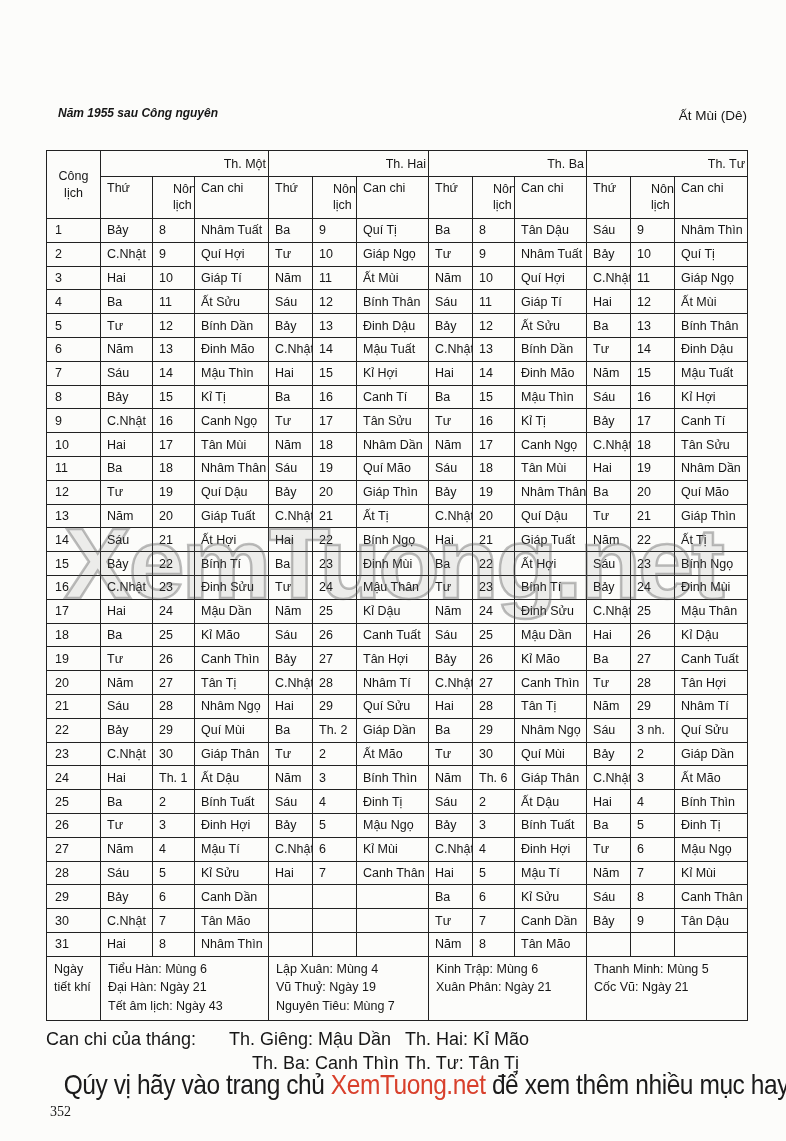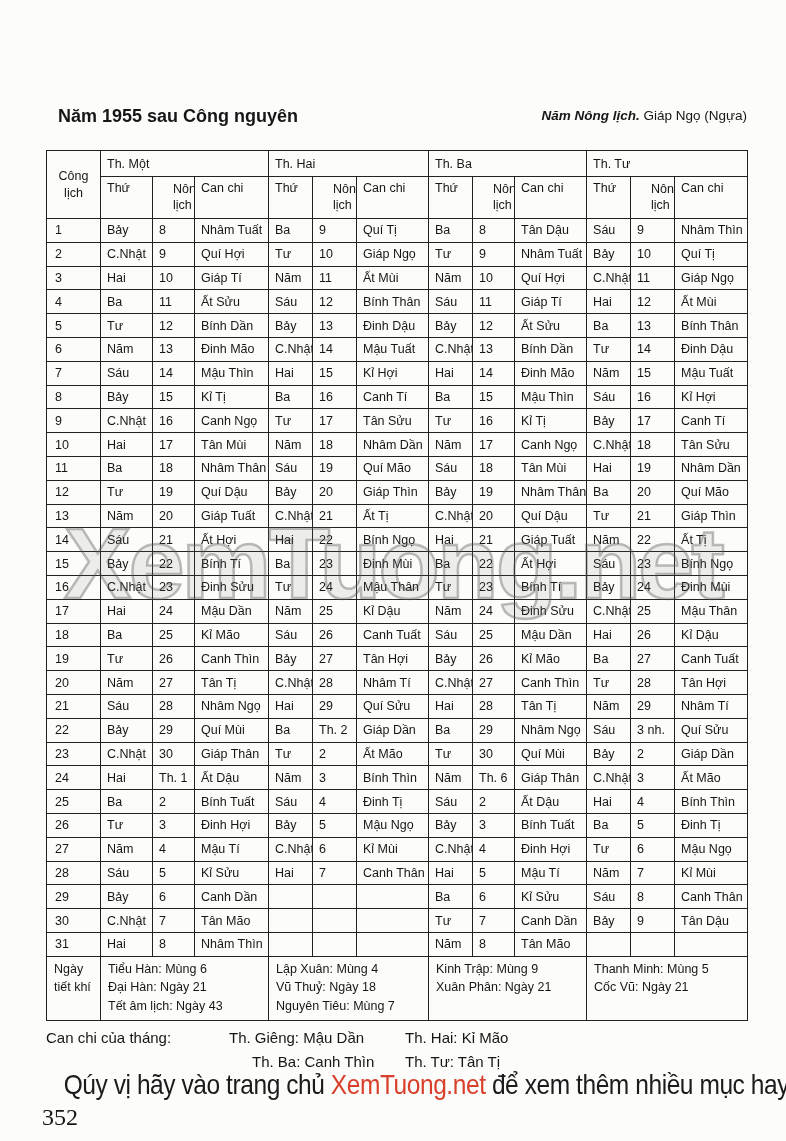--- a/index.html
+++ b/index.html
@@ -5,37 +5,37 @@
   html,body{margin:0;padding:0;}
   body{
     width:786px;height:1141px;position:relative;
     background:#fcfcfa;color:#161616;
     font-family:"Liberation Sans", sans-serif;
     overflow:hidden;
   }
   .abs{position:absolute;}
 
   
-  #note-left{left:58px;top:106px;font-size:18px;font-weight:bold;}
+  #note-left{left:58px;top:106px;font-size:12px;font-weight:bold;font-style:italic;}
   #note-right{right:39px;top:106px;text-align:right;font-size:13.5px;line-height:1.55;}
   #note-right .lbl{font-weight:bold;font-style:italic;}
 
   
   #cal-table{
     left:46px;top:150px;width:701px;
     border-collapse:collapse;table-layout:fixed;
   }
   #cal-table th,#cal-table td{
     border:1.5px solid #222;font-weight:normal;
     font-size:12.5px;padding:0 2px 0 6px;
     white-space:nowrap;overflow:hidden;text-align:left;
   }
   #cal-table thead tr.month-row{height:26px;}
   #cal-table thead tr.sub-row{height:42px;}
-  #cal-table th.month-h{text-align:left;vertical-align:middle;}
+  #cal-table th.month-h{text-align:right;vertical-align:middle;}
   #cal-table th.sub-h{vertical-align:top;padding-top:4px;}
   #cal-table th.wrap{white-space:normal;line-height:1.3;padding-left:20px;}
   #cal-table th.corner{
     text-align:center;vertical-align:middle;
     white-space:normal;line-height:1.3;padding:0 4px;
   }
   #cal-table tbody tr{height:23.8px;}
   #cal-table td.c0{padding-left:8px;}
   #cal-table tr.tietkhi-row{height:64px;}
   #cal-table tr.tietkhi-row td{
@@ -49,47 +49,47 @@
   
   #watermark{
     left:34px;top:506px;width:718px;text-align:center;
     font-size:101px;font-weight:bold;letter-spacing:-3px;
     color:rgba(95,95,95,0.10);
     -webkit-text-stroke:2.5px rgba(85,85,85,0.38);
     z-index:5;pointer-events:none;
   }
 
   
-  .canchi-txt{font-size:15px;}
+  .canchi-txt{font-size:18px;}
   #canchi-label{left:46px;top:1029px;}
   #canchi-r1a{left:229px;top:1029px;}
   #canchi-r1b{left:405px;top:1029px;}
   #canchi-r2a{left:252px;top:1053px;}
   #canchi-r2b{left:405px;top:1053px;}
 
   
   #footer{
     left:0;top:1068px;width:786px;text-align:center;
   }
   #footer .squeeze{
     display:inline-block;transform:scaleX(0.86);transform-origin:center;
     font-size:28.5px;letter-spacing:-0.5px;white-space:nowrap;color:#1b1b1b;
   }
   #footer .link{color:#d8402c;}
   #page-num{
-    left:42px;top:1104px;font-family:"Liberation Serif", serif;font-size:24px;
+    left:50px;top:1104px;font-family:"Liberation Serif", serif;font-size:14px;
   }
 </style>
 </head>
 <body>
 
 <div class="abs" id="note-left">Năm 1955 sau Công nguyên</div>
 
 <div class="abs" id="note-right">
-  <div><span class="lbl">Năm Nông lịch.</span><span> Giáp Ngọ (Ngựa)</span></div>
+  <div>Ất Mùi (Dê)</div>
 </div>
 
 <div class="abs" id="watermark">XemTuong.net</div>
 
 <table class="abs" id="cal-table">
   <colgroup>
     <col style="width:54px">
       <col style="width:52px">
       <col style="width:42px">
       <col style="width:74px">
@@ -594,25 +594,25 @@
       </tr>
       <tr class="tietkhi-row">
         <td class="tk-label">Ngày tiết khí</td>
         <td colspan="3">
           <div>Tiểu Hàn: Mùng 6</div>
           <div>Đại Hàn: Ngày 21</div>
           <div>Tết âm lịch: Ngày 43</div>
         </td>
         <td colspan="3">
           <div>Lập Xuân: Mùng 4</div>
-          <div>Vũ Thuỷ: Ngày 18</div>
+          <div>Vũ Thuỷ: Ngày 19</div>
           <div>Nguyên Tiêu: Mùng 7</div>
         </td>
         <td colspan="3">
-          <div>Kinh Trập: Mùng 9</div>
+          <div>Kinh Trập: Mùng 6</div>
           <div>Xuân Phân: Ngày 21</div>
         </td>
         <td colspan="3">
           <div>Thanh Minh: Mùng 5</div>
           <div>Cốc Vũ: Ngày 21</div>
         </td>
       </tr>
     </tbody>
 </table>
 

